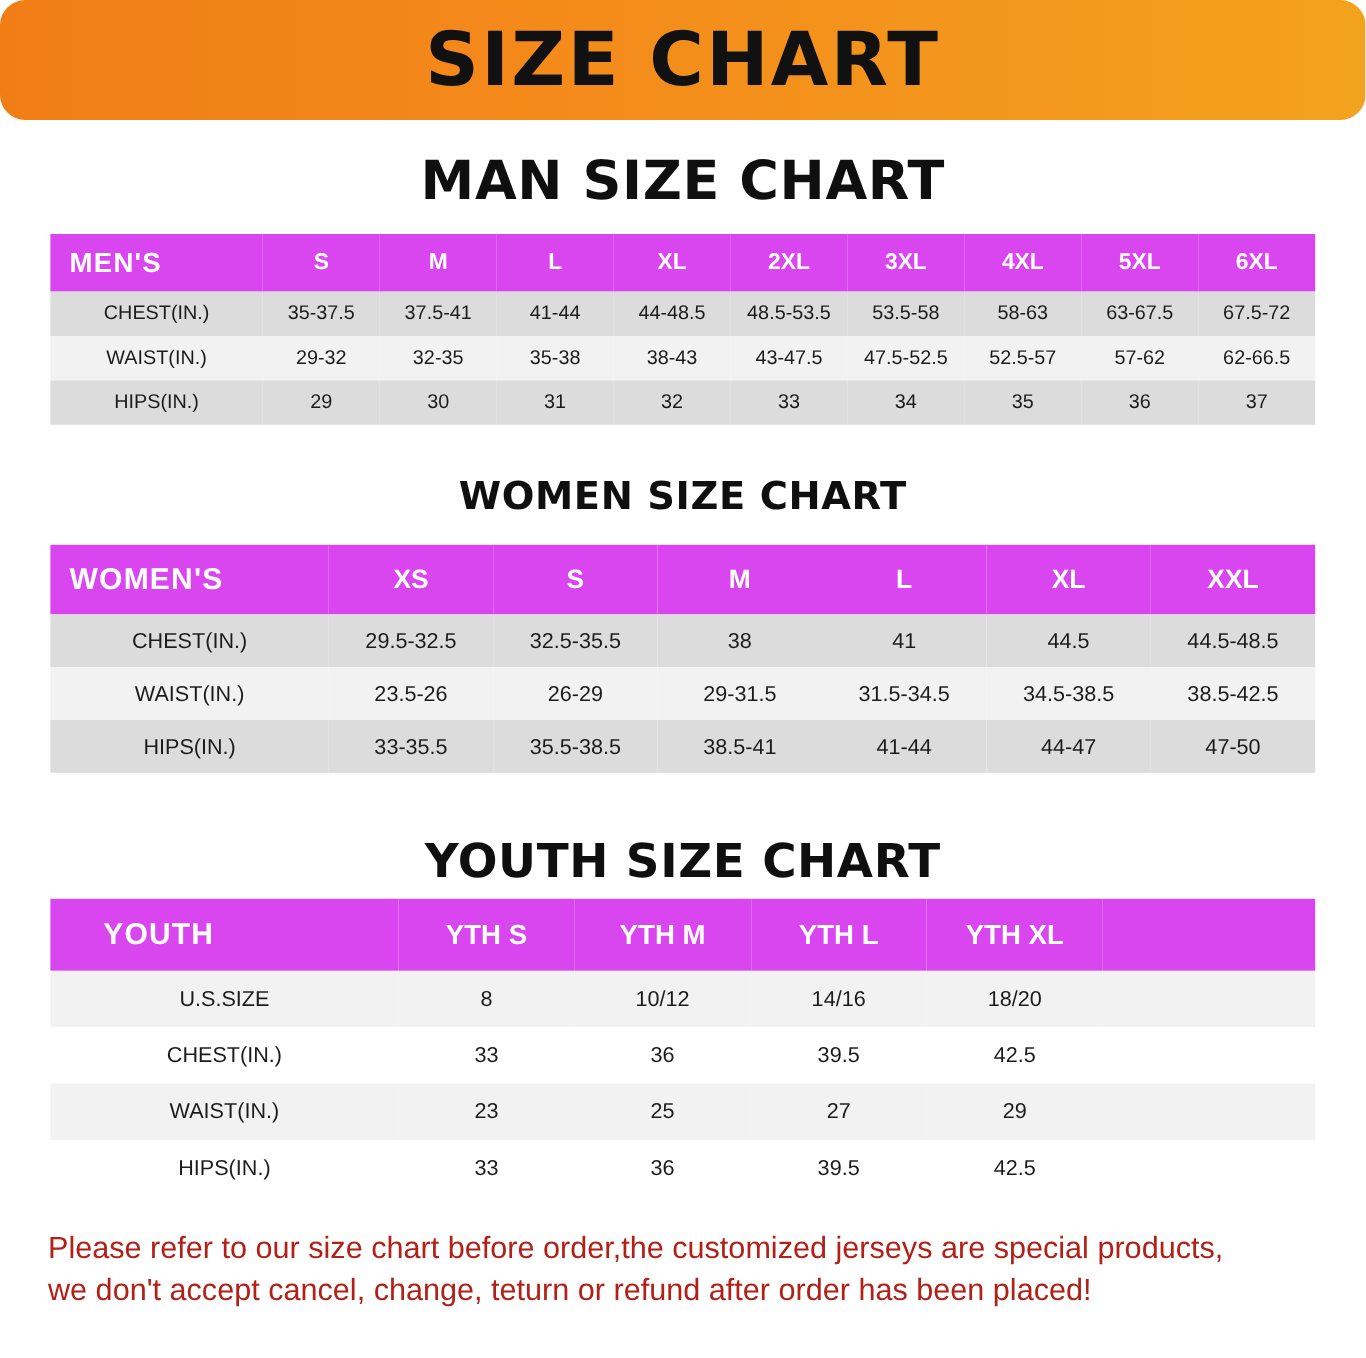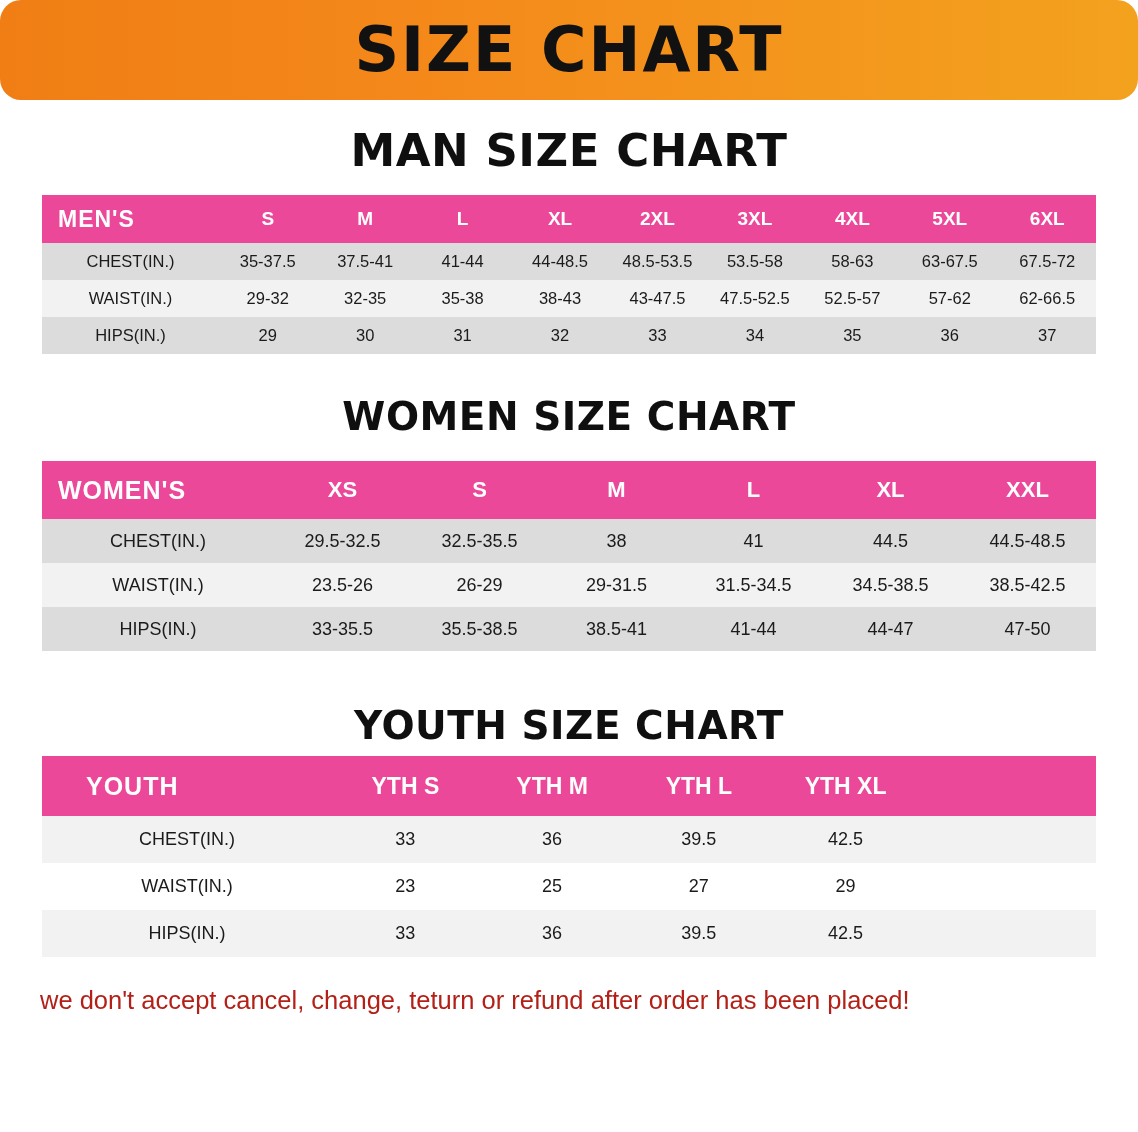--- a/index.html
+++ b/index.html
@@ -42,21 +42,21 @@
     font-weight: bold;
     color: #0f0f0f;
   }
   .section-title.man {
     font-size: 45px;
     margin-top: 24px;
     margin-bottom: 18px;
     letter-spacing: 0.5px;
   }
   .section-title.women {
-    font-size: 39px;
+    font-size: 32px;
     margin-top: 40px;
     margin-bottom: 22px;
     letter-spacing: 0.5px;
   }
   .section-title.youth {
     font-size: 39px;
     margin-top: 52px;
     margin-bottom: 8px;
     letter-spacing: 0.5px;
   }
@@ -71,21 +71,21 @@
     table-layout: fixed;
   }
   table.size-table th,
   table.size-table td {
     text-align: center;
     font-family: "Liberation Sans", sans-serif;
     color: #1b1b1b;
     white-space: nowrap;
   }
   table.size-table thead th {
-    background: #ec4899;
+    background: #d946ef;
     color: #ffffff;
     font-weight: bold;
   }
   .row-label {
     text-align: center !important;
   }
   .head-label {
     text-align: left !important;
     padding-left: 16px;
     letter-spacing: 1px;
@@ -244,20 +244,28 @@
         <th class="head-label" style="width:245px;padding-left:44px;">YOUTH</th>
         <th>YTH S</th>
         <th>YTH M</th>
         <th>YTH L</th>
         <th>YTH XL</th>
         <th style="width:175px;"></th>
       </tr>
     </thead>
     <tbody>
       <tr>
+        <td class="row-label">U.S.SIZE</td>
+        <td>8</td>
+        <td>10/12</td>
+        <td>14/16</td>
+        <td>18/20</td>
+        <td></td>
+      </tr>
+      <tr>
         <td class="row-label">CHEST(IN.)</td>
         <td>33</td>
         <td>36</td>
         <td>39.5</td>
         <td>42.5</td>
         <td></td>
       </tr>
       <tr>
         <td class="row-label">WAIST(IN.)</td>
         <td>23</td>
@@ -272,14 +280,15 @@
         <td>36</td>
         <td>39.5</td>
         <td>42.5</td>
         <td></td>
       </tr>
     </tbody>
   </table>
 </div>
 
 <div class="note">
+  <span class="note-line">Please refer to our size chart before order,the customized jerseys are special products,</span>
   <span class="note-line">we don't accept cancel, change, teturn or refund after order has been placed!</span>
 </div>
 
 </body></html>

